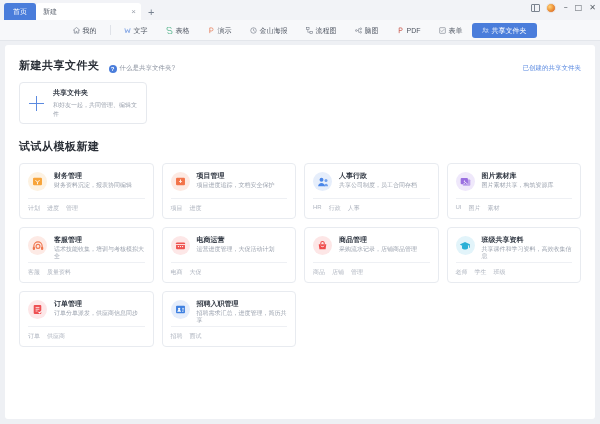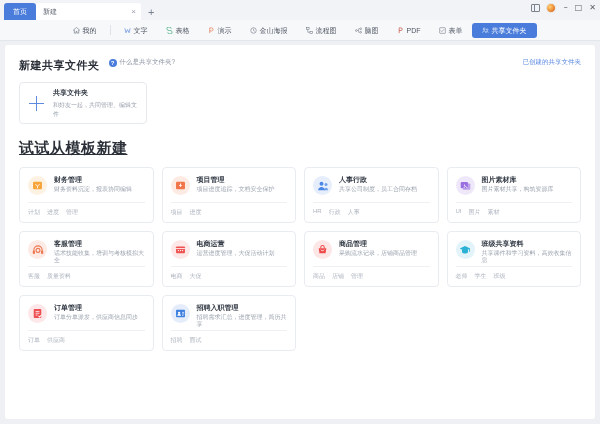--- a/index.html
+++ b/index.html
@@ -56,21 +56,21 @@
   .tbtn svg { display: block; }
   .tbtn.primary { background: #4a7ddb; color: #ffffff; padding: 4px 10px; }
   .tb-sep { width: 1px; height: 10px; background: #dfe2e8; margin: 0 4px; }
 
   
   .content {
     position: absolute; left: 5px; right: 5px; top: 45px; bottom: 5px;
     background: #ffffff; border-radius: 3px; overflow: hidden;
   }
   .sec-head {
-    display: flex; align-items: flex-start; padding: 13px 14px 0 14px;
+    display: flex; align-items: flex-end; padding: 13px 14px 0 14px;
   }
   .sec-title { font-size: 11px; font-weight: bold; color: #2b3038; letter-spacing: .5px; }
   .what-link { display: flex; align-items: center; gap: 3px; margin-left: 9px; }
   .q-ic {
     width: 8px; height: 8px; border-radius: 50%; background: #4a7ddb; color: #fff;
     font-size: 6px; line-height: 8px; text-align: center; font-weight: bold;
   }
   .what-txt { font-size: 6.5px; color: #8d94a1; }
   .created-link {
     margin-left: auto; font-size: 6.5px; color: #5b8ae0;
@@ -84,21 +84,21 @@
   .plus-ic { position: relative; width: 15px; height: 15px; flex: 0 0 15px; }
   .plus-ic::before, .plus-ic::after {
     content: ""; position: absolute; background: #5b8ae0;
   }
   .plus-ic::before { left: 0; right: 0; top: 7px; height: 1.4px; }
   .plus-ic::after { top: 0; bottom: 0; left: 7px; width: 1.4px; }
   .nf-title { font-size: 7px; color: #333a45; font-weight: bold; margin-bottom: 3px; }
   .nf-sub { font-size: 6px; color: #9aa1ad; }
 
   .tpl-title {
-    font-size: 15px; font-weight: bold; color: #2b3038; padding: 15px 0 0 14px; letter-spacing: .5px; text-decoration: underline;
+    font-size: 11px; font-weight: bold; color: #2b3038; padding: 15px 0 0 14px; letter-spacing: .5px;
   }
 
   .grid {
     display: grid; grid-template-columns: repeat(4, 1fr); gap: 8px;
     padding: 9px 14px 0 14px;
   }
   .tcard {
     border: 1px solid #e8ebf0; border-radius: 4px; background: #fff; padding: 8px 8px 0 8px;
     height: 56px; display: flex; flex-direction: column;
   }

